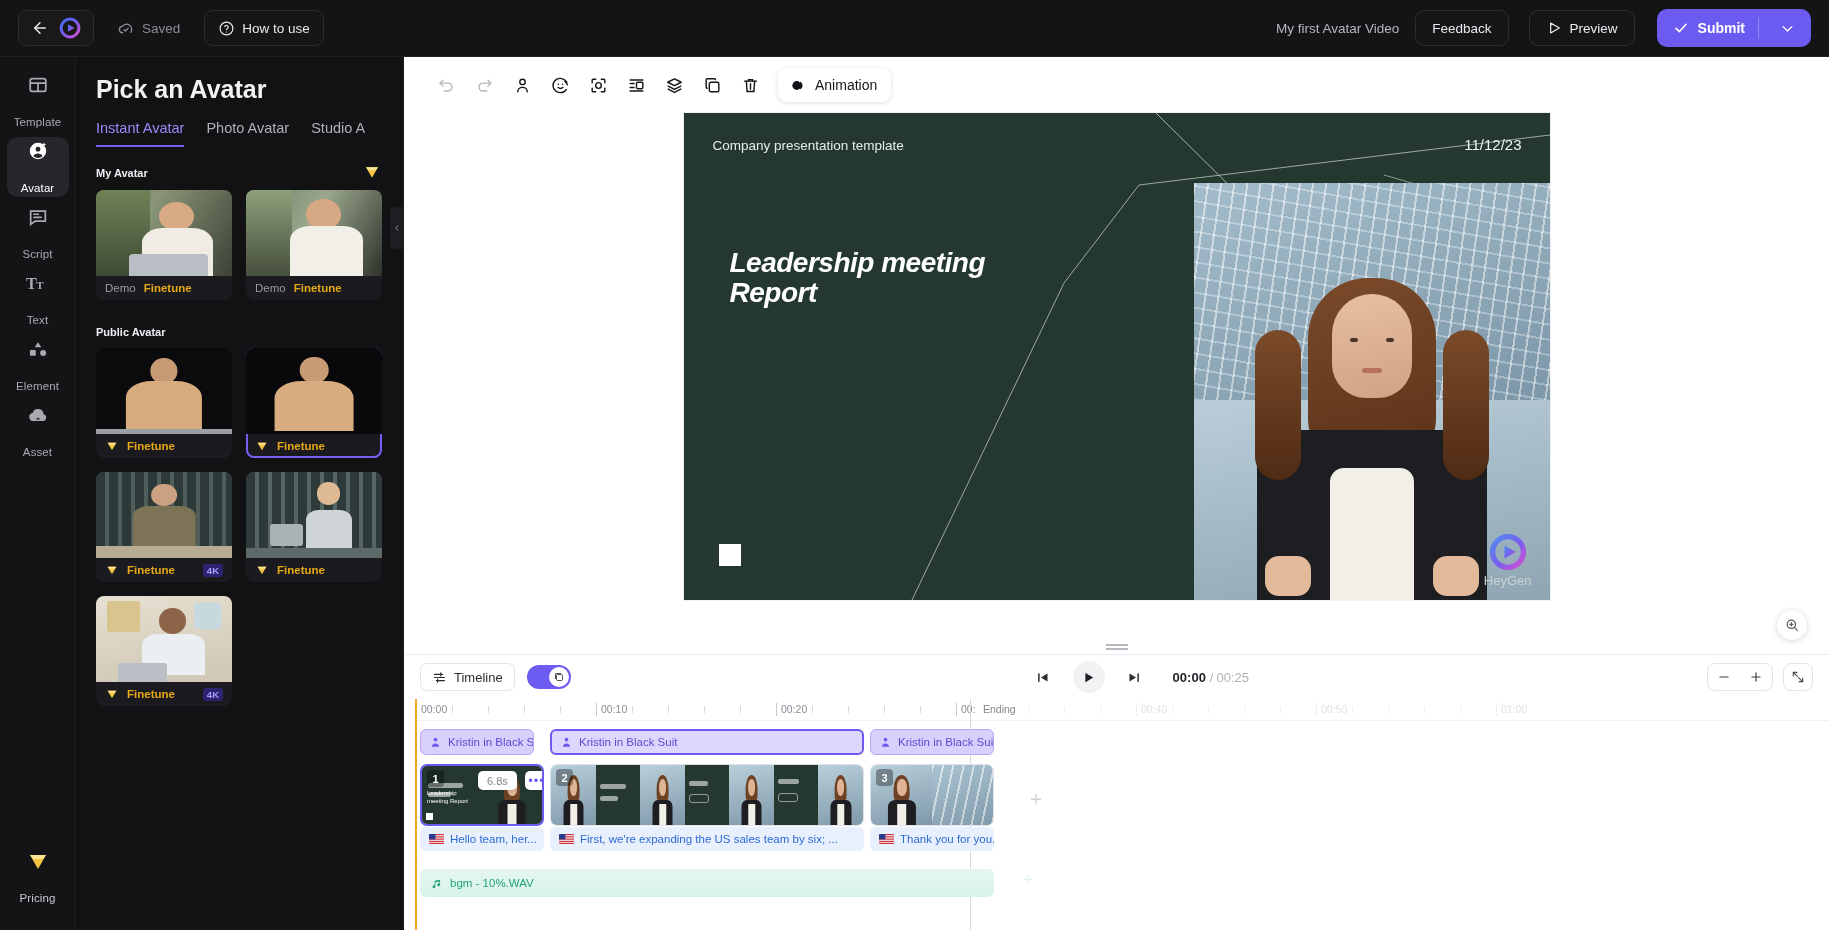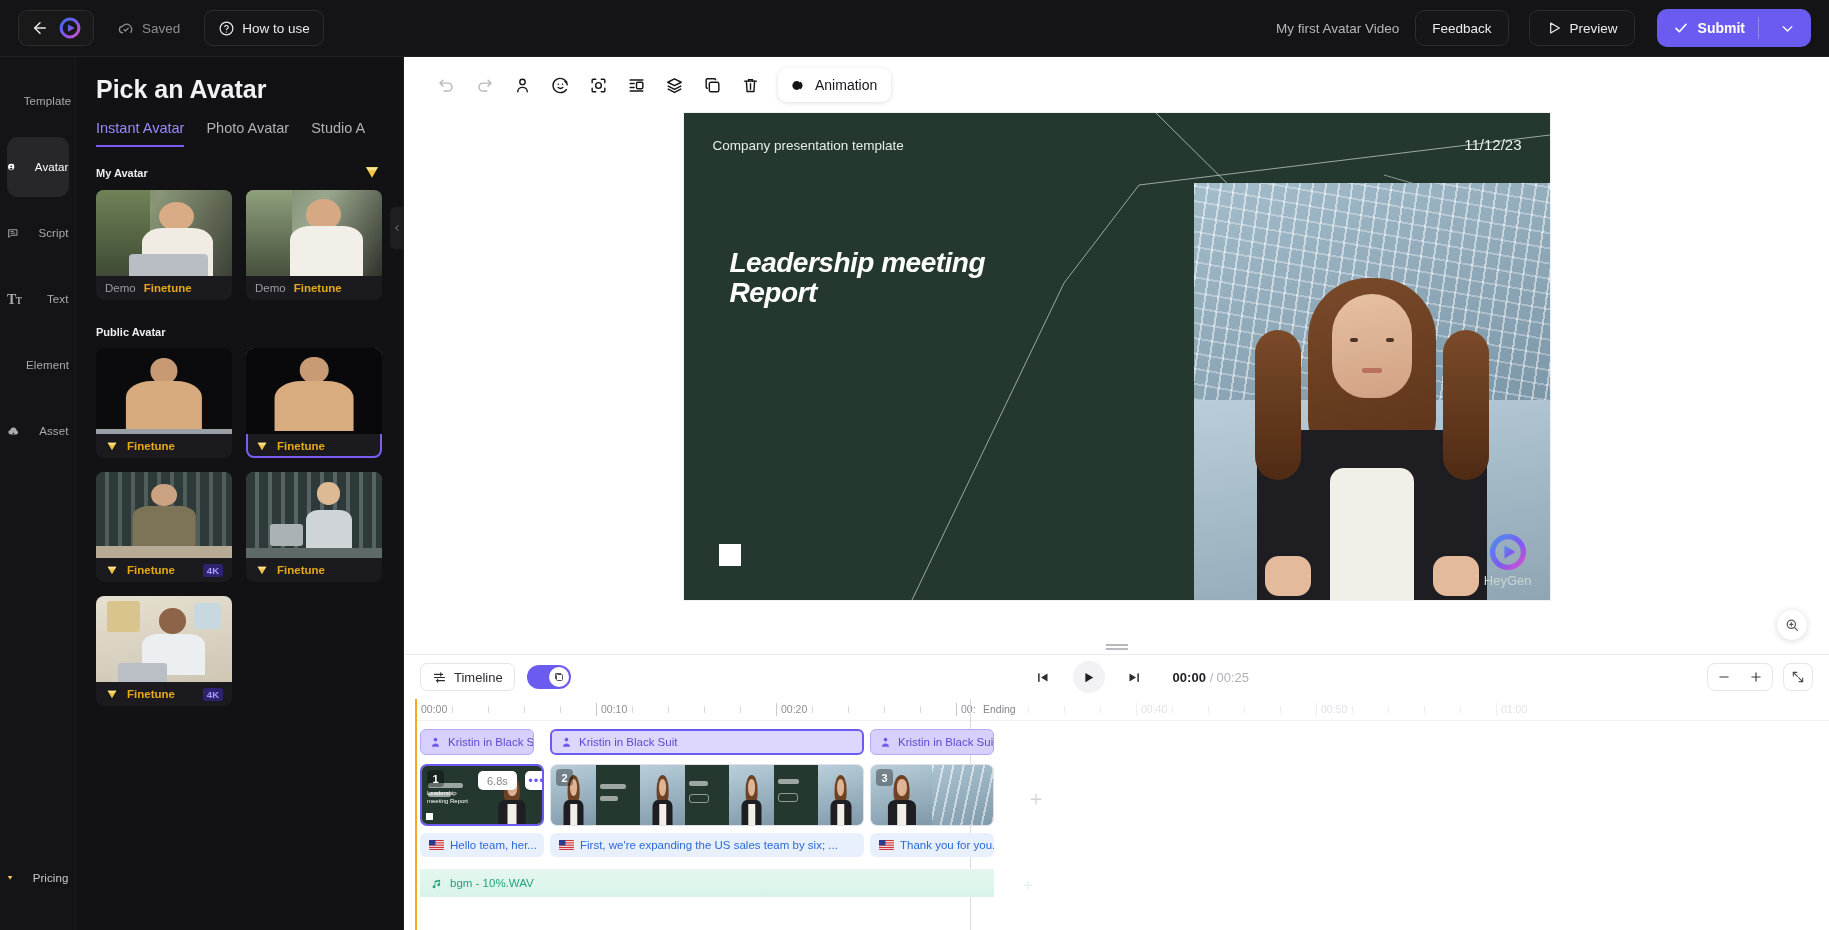--- a/index.html
+++ b/index.html
@@ -55,21 +55,21 @@
   .body-row { flex: 1; display: flex; min-height: 0; }
 
   
   .rail {
     width: 76px; min-width: 76px; background: #141416; display: flex;
     flex-direction: column; align-items: center; padding-top: 14px;
     border-right: 1px solid #1d1d21;
   }
   .rail-item {
     width: 62px; height: 60px; border-radius: 11px; display: flex;
-    flex-direction: row; align-items: center; justify-content: center;
+    flex-direction: column; align-items: center; justify-content: center;
     gap: 20px; margin-bottom: 6px; color: #a9a9b1;
   }
   .rail-item.active { background: #26262b; color: #fff; }
   .rail-label { font-size: 11.5px; letter-spacing: .1px; }
   .rail-spacer { flex: 1; }
   .rail-bottom { margin-bottom: 22px; color: #c8c8d0; }
 
   
   .panel {
     width: 328px; min-width: 328px; background: #121214;
@@ -279,21 +279,21 @@
   .fr-box { position: absolute; left: 10%; width: 44%; height: 16%; border: 1px solid rgba(255,255,255,.5); border-radius: 3px; }
   .sc-title { position: absolute; left: 5px; top: 24px; font-size: 6px; color: #fff; line-height: 1.3; z-index: 3; width: 52px; }
 
   .cap {
     position: absolute; height: 24px; border-radius: 6px; background: #e9f0fd;
     display: flex; align-items: center; gap: 6px; padding: 0 9px; font-size: 11.5px;
     color: #2c6ad4; white-space: nowrap; overflow: hidden;
   }
   .flag { width: 15px; height: 10px; flex: none; border-radius: 1px; overflow: hidden; }
   .audio {
-    position: absolute; height: 28px; border-radius: 0;
+    position: absolute; height: 28px; border-radius: 6px;
     background: linear-gradient(180deg,#e4f7ef,#d9f3ea);
     display: flex; align-items: center; gap: 7px; padding: 0 10px;
     font-size: 11.5px; color: #23a37c;
   }
   .addbtn { position: absolute; color: #d3d3da; font-size: 20px; line-height: 1; }
   .addbtn.sm { color: #e2efe9; font-size: 16px; }
 </style>
 </head>
 <body>
 
@@ -894,21 +894,21 @@
                     <div class="fr-face"></div>
                   </div>
                 </div>
                 <div class="frame" style="background:repeating-linear-gradient(102deg,rgba(255,255,255,.5) 0 2px,rgba(130,160,180,.25) 2px 10px),linear-gradient(160deg,#b9cfdb,#7f99a9)"></div>
                 <div class="sc-num">3</div>
               </div>
 
               <div class="addbtn" style="left:610px;top:24px">＋</div>
             </div>
 
-            <div class="trk" style="top:112px;height:24px">
+            <div class="trk" style="top:106px;height:24px">
               <div class="cap" style="left:4px;width:124px">
                 <svg class="flag" viewBox="0 0 21 14">
                     <rect width="21" height="14" fill="#f0f0f2"></rect>
                     <g fill="#d2303a">
                       <rect y="0" width="21" height="1.6"></rect>
                       <rect y="3.2" width="21" height="1.6"></rect>
                       <rect y="6.4" width="21" height="1.6"></rect>
                       <rect y="9.6" width="21" height="1.6"></rect>
                       <rect y="12.4" width="21" height="1.6"></rect>
                     </g>

